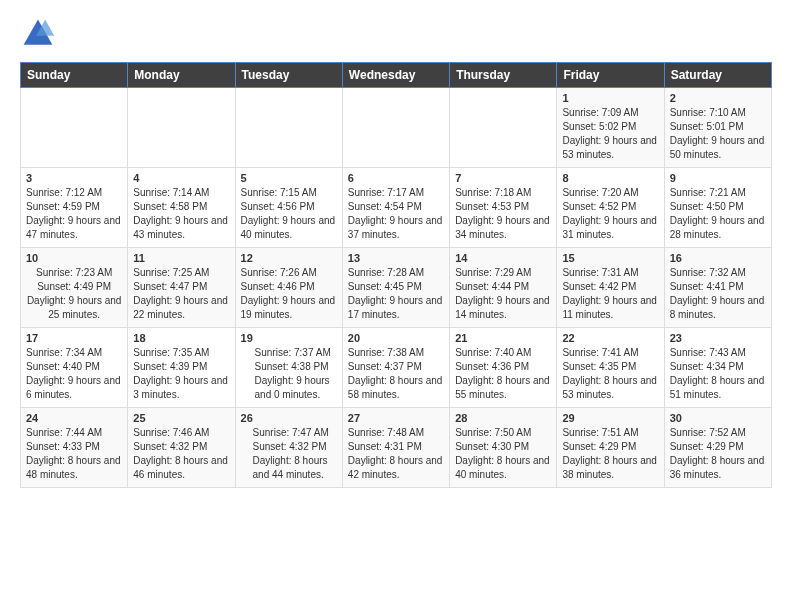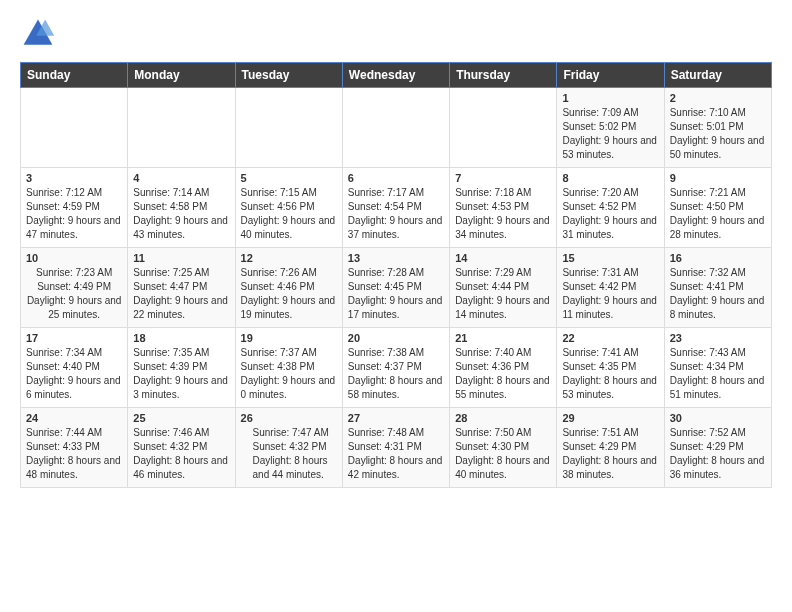--- a/index.html
+++ b/index.html
@@ -247,21 +247,21 @@
 Daylight: 9 hours and 6 minutes.</div>
           </td>
           <td>
             <span class="day-num">18</span>
             <div class="day-info" style="white-space: pre-line;">Sunrise: 7:35 AM
 Sunset: 4:39 PM
 Daylight: 9 hours and 3 minutes.</div>
           </td>
           <td>
             <span class="day-num">19</span>
-            <div class="day-info" style="white-space: pre-line;">Sunrise: 7:37 AM
+            <div class="day-info" style="white-space: pre-line; margin-left: 14px;">Sunrise: 7:37 AM
 Sunset: 4:38 PM
 Daylight: 9 hours and 0 minutes.</div>
           </td>
           <td>
             <span class="day-num">20</span>
             <div class="day-info" style="white-space: pre-line;">Sunrise: 7:38 AM
 Sunset: 4:37 PM
 Daylight: 8 hours and 58 minutes.</div>
           </td>
           <td>

